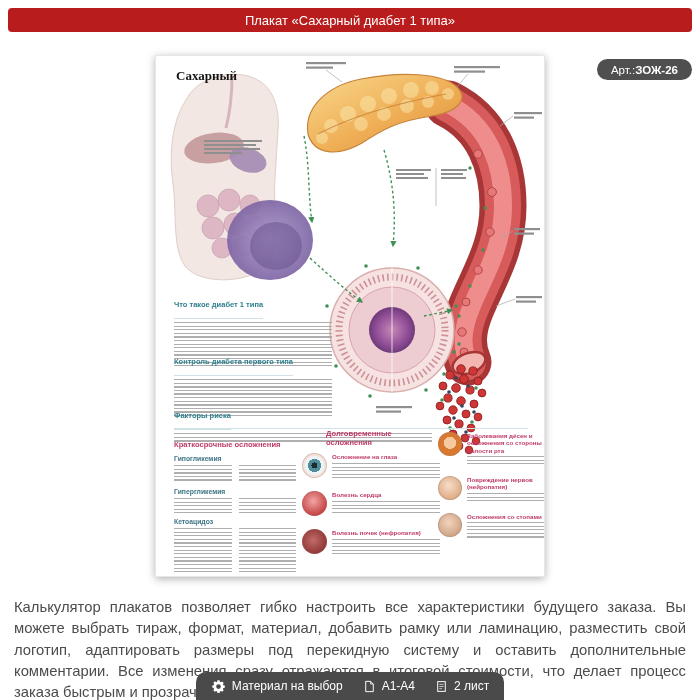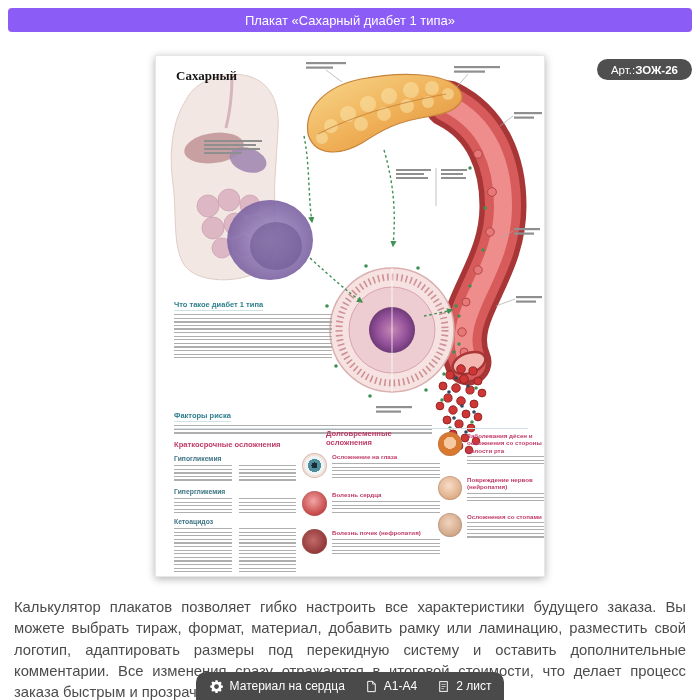--- a/index.html
+++ b/index.html
@@ -1,34 +1,34 @@
 <!DOCTYPE html>
 <html lang="ru"><head>
 <meta charset="utf-8">
 <style>
   * { margin:0; padding:0; box-sizing:border-box; }
   html,body { width:700px; height:700px; background:#fff; font-family:"Liberation Sans",sans-serif; }
   .canvas { position:relative; width:700px; height:700px; background:#fff; overflow:hidden; }
 
-  .header { position:absolute; left:8px; top:8px; width:684px; height:24px; background:#8b5cf6;
+  .header { position:absolute; left:8px; top:8px; width:684px; height:24px; background:#b91c1c;
             border-radius:4px; color:#fff; font-size:13px; display:flex; align-items:center; justify-content:center; }
 
   .badge { position:absolute; right:8px; top:59px; height:21px; background:#4f4f4f; color:#fff;
            font-size:11.5px; border-radius:11px; display:flex; align-items:center; padding:0 14px; }
   .badge b { font-weight:bold; }
 
   .poster { position:absolute; left:155px; top:55px; width:390px; height:522px; background:#fff;
             border:1px solid #e7e7e7; box-shadow:0 2px 8px rgba(0,0,0,.30); }
   .poster-svg { position:absolute; left:0; top:0; }
 
   .p-title { position:absolute; left:20px; top:12px; font-family:"Liberation Serif",serif;
              font-weight:bold; font-size:13px; line-height:1.2; color:#151515; }
 
   .sec { position:absolute; }
-  .h-teal { color:#2e7f8e; font-weight:bold; font-size:7.5px; line-height:1.2; padding-bottom:1px;
+  .h-teal { color:#2e7f8e; font-weight:bold; font-size:7.5px; line-height:1.2; padding-bottom:9px;
             border-bottom:1px solid #cfe2e6; display:inline-block; }
   .h-mag  { color:#bf3a68; font-weight:bold; font-size:7.6px; line-height:1.15; }
   .h-sub  { color:#3f7585; font-weight:bold; font-size:6.8px; line-height:1.2; }
   .h-item { color:#bf3a68; font-weight:bold; font-size:6.2px; line-height:1.18; }
 
   .tl { width:100%; opacity:.85;
         background-image:repeating-linear-gradient(to bottom,#a0a0a0 0,#a0a0a0 1.3px,transparent 1.3px,transparent 3.6px); }
   .cols { display:flex; gap:7px; margin-top:2px; }
   .cols .tl { flex:1; }
   .sub { margin-top:5px; }
@@ -263,20 +263,24 @@
 
     <div class="p-title">
       <div>Сахарный</div>
     </div>
 
     <div class="sec" style="left:18px;top:237px;width:158px">
       <div class="h-teal">Что такое диабет 1 типа</div>
       <div class="tl" style="height:44px;margin-top:3px"></div>
     </div>
 
+    <div class="sec" style="left:18px;top:294px;width:158px">
+      <div class="h-teal">Контроль диабета первого типа</div>
+      <div class="tl" style="height:40px;margin-top:3px"></div>
+    </div>
 
     <div class="sec" style="left:18px;top:348px;width:300px">
       <div class="h-teal">Факторы риска</div>
       <div class="tl" style="height:11px;margin-top:3px;width:258px"></div>
     </div>
 
     <div class="divider"></div>
 
     <div class="sec" style="left:18px;top:385px;width:122px">
       <div class="h-mag">Краткосрочные осложнения</div>
@@ -354,21 +358,21 @@
 
   </div>
 
   <p class="desc">Калькулятор плакатов позволяет гибко настроить все характеристики будущего заказа. Вы можете выбрать тираж, формат, материал, добавить рамку или ламинацию, разместить свой логотип, адаптировать размеры под перекидную систему и оставить дополнительные комментарии. Все изменения сразу отражаются в итоговой стоимости, что делает процесс заказа быстрым и прозрачным</p>
 
   <div class="footer">
     <div class="fitem">
       <svg viewBox="0 0 24 24" width="15" height="15">
         <path fill="#fff" fill-rule="evenodd" d="M10.3 2h3.4l.5 2.4c.6.2 1.2.4 1.7.7l2-1.3 2.4 2.4-1.3 2c.3.5.6 1.1.7 1.7l2.4.5v3.4l-2.4.5c-.2.6-.4 1.2-.7 1.7l1.3 2-2.4 2.4-2-1.3c-.5.3-1.1.6-1.7.7l-.5 2.4h-3.4l-.5-2.4c-.6-.2-1.2-.4-1.7-.7l-2 1.3-2.4-2.4 1.3-2c-.3-.5-.6-1.1-.7-1.7L2 13.7v-3.4l2.4-.5c.2-.6.4-1.2.7-1.7l-1.3-2 2.4-2.4 2 1.3c.5-.3 1.1-.6 1.7-.7L10.3 2zM12 8.2a3.8 3.8 0 1 0 0 7.6 3.8 3.8 0 0 0 0-7.6z"></path>
       </svg>
-      <span>Материал на сердца</span>
+      <span>Материал на выбор</span>
     </div>
     <div class="fitem">
       <svg viewBox="0 0 24 24" width="13" height="15">
         <path fill="none" stroke="#fff" stroke-width="1.8" d="M5 2.5h9l5 5V21.5H5z"></path>
         <path fill="none" stroke="#fff" stroke-width="1.5" d="M14 2.5v5h5"></path>
       </svg>
       <span>А1-А4</span>
     </div>
     <div class="fitem">
       <svg viewBox="0 0 24 24" width="13" height="15">

